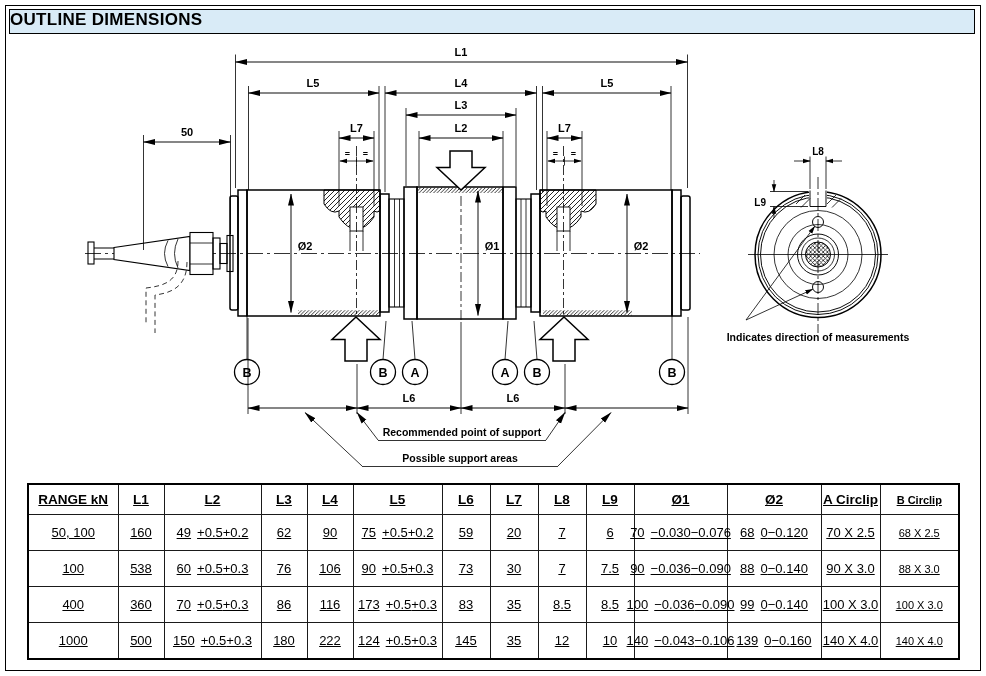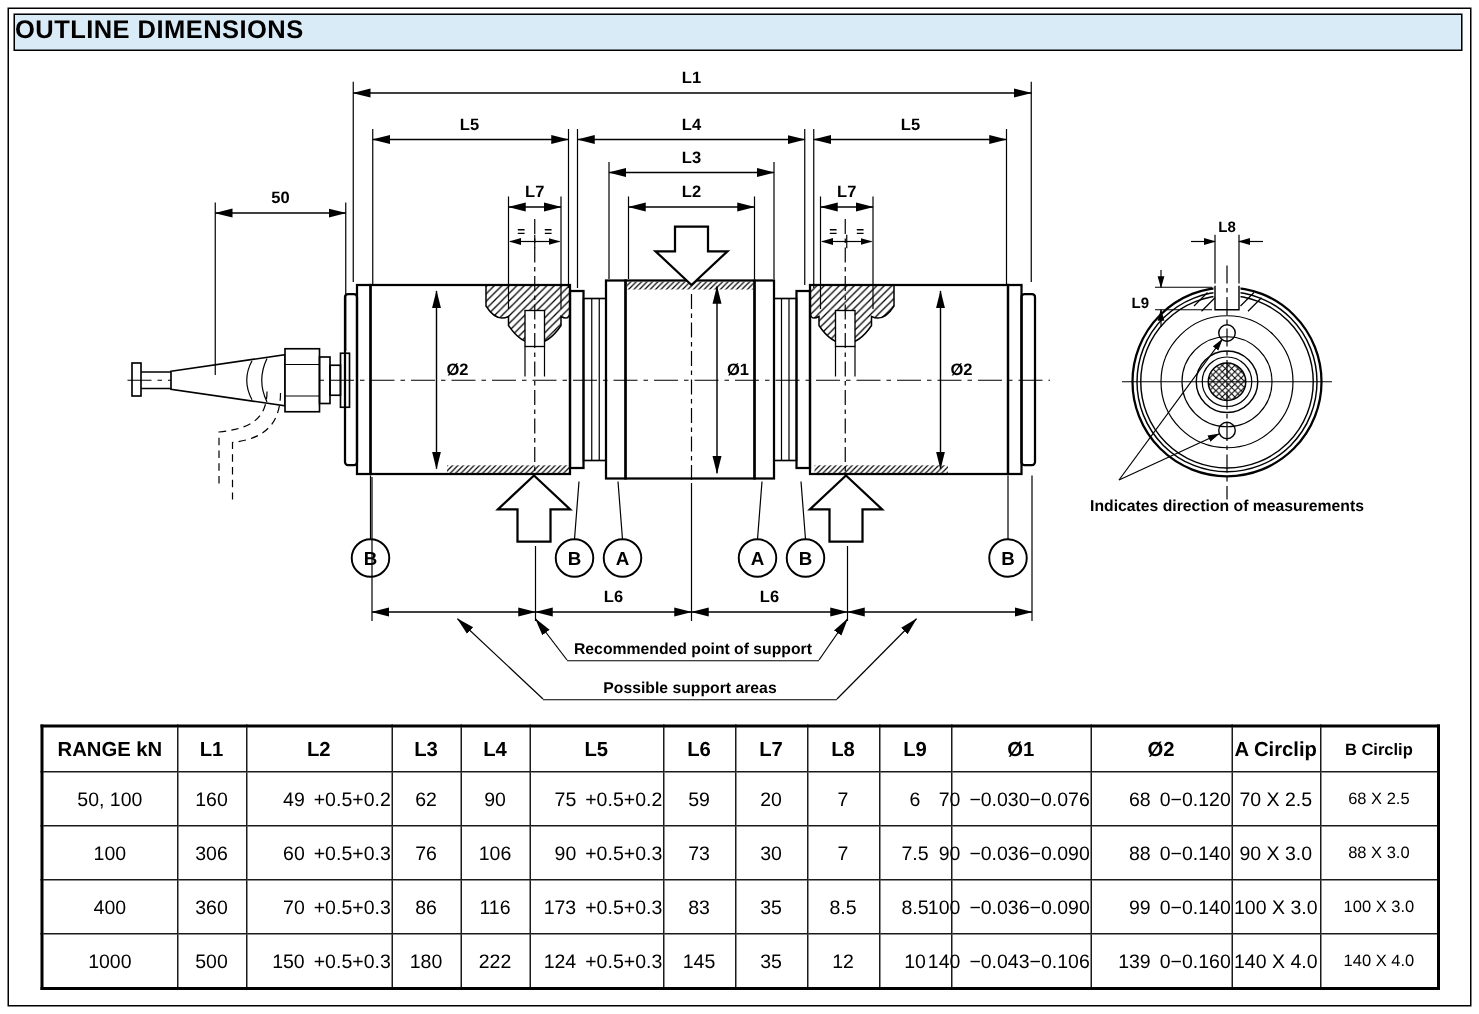--- a/index.html
+++ b/index.html
@@ -22,27 +22,27 @@
   .wf{fill:#fff;}
   text.dl{font-weight:bold;font-size:11px;text-anchor:middle;fill:#000;stroke:none;}
   text.ds{font-size:10px;}
   text.eq{font-size:9px;}
   text.an{font-size:10.5px;}
   text.bl{font-size:12.5px;}
   text.ae{text-anchor:end;}
   
   table.dim{
     position:absolute;left:27px;top:483px;width:930px;table-layout:fixed;
-    border-collapse:collapse;border:2px solid #000;font-size:13px;
+    border-collapse:collapse;border:2px solid #000;font-size:13px;text-decoration:underline;
   }
   .dim th,.dim td{border:1.4px solid #1a1a1a;text-align:center;vertical-align:middle;padding:0;}
   .dim th{height:29px;font-size:13.5px;font-weight:bold;}
   .dim td{height:35px;}
   .dim .sm{font-size:11px;}
-  .tc{display:flex;justify-content:flex-end;align-items:flex-start;gap:6px;line-height:1.22;}
+  .tc{display:flex;justify-content:center;align-items:flex-start;gap:6px;line-height:1.22;}
   .tc .tt{display:flex;flex-direction:row;align-items:flex-end;}
 </style>
 </head>
 <body>
 
 <div class="page-border"></div>
 
 <div class="titlebar" style="background: rgb(217, 235, 247);">
   <span>OUTLINE DIMENSIONS</span>
 </div>
@@ -320,21 +320,21 @@
               <span>0</span>
               <span>−0.120</span>
             </span>
           </span>
         </td>
         <td>70 X 2.5</td>
         <td class="sm">68 X 2.5</td>
       </tr>
       <tr>
         <td>100</td>
-        <td>306</td>
+        <td>538</td>
         <td>
           <span class="tc">
             <span>60</span>
             <span class="tt">
               <span>+0.5</span>
               <span>+0.3</span>
             </span>
           </span>
         </td>
         <td>76</td>

